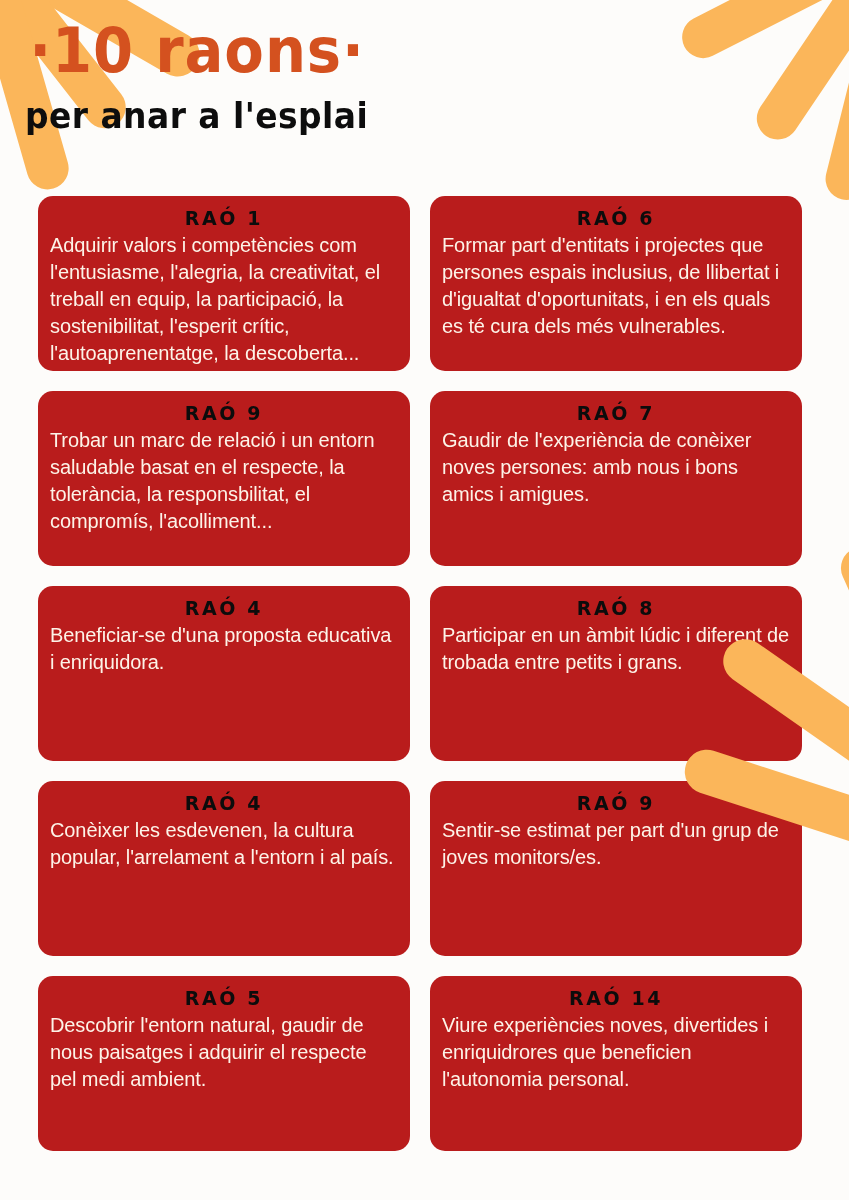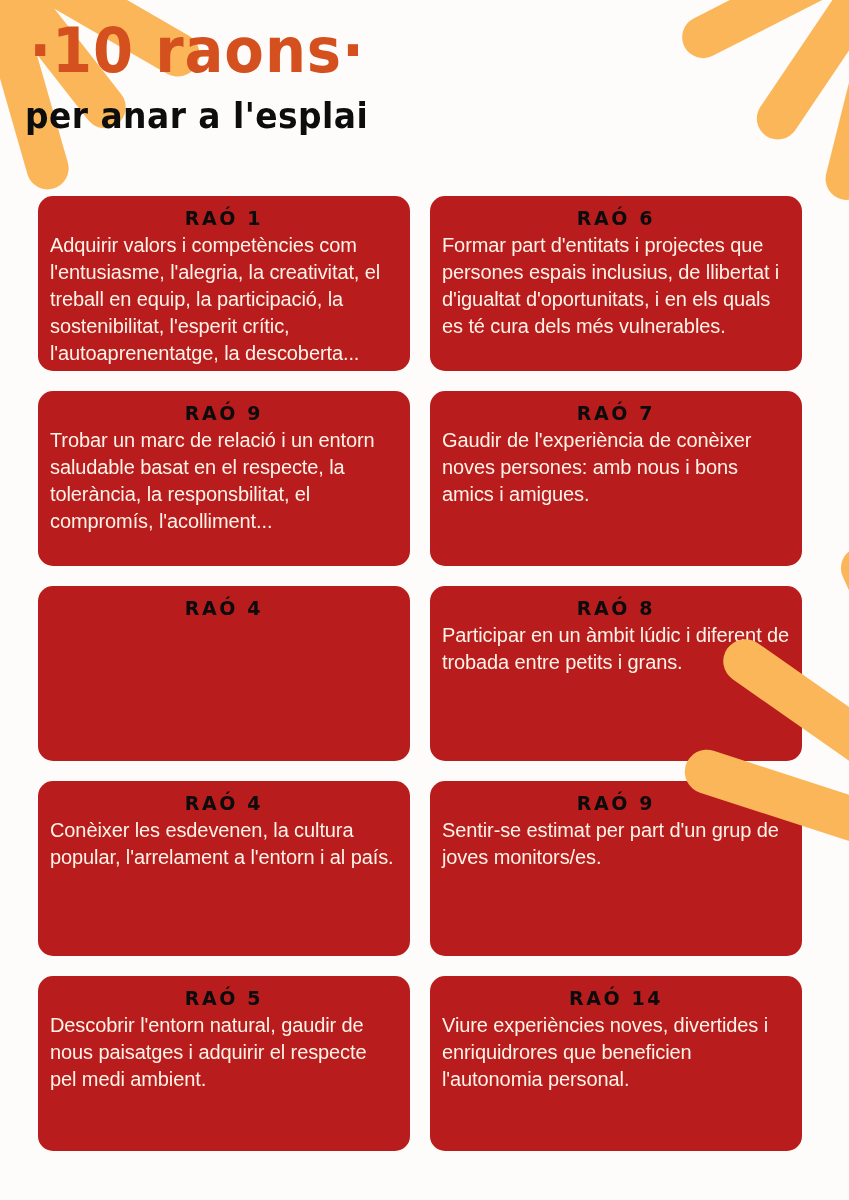--- a/index.html
+++ b/index.html
@@ -154,20 +154,21 @@
       <div class="card-body">Trobar un marc de relació i un entorn saludable basat en el respecte, la tolerància, la responsbilitat, el compromís, l'acolliment...</div>
     </div>
 
     <div class="card">
       <div class="card-heading">RAÓ  7</div>
       <div class="card-body">Gaudir de l'experiència de conèixer noves persones: amb nous i bons amics i amigues.</div>
     </div>
 
     <div class="card">
       <div class="card-heading">RAÓ  4</div>
+      <div class="card-body">Beneficiar-se d'una proposta educativa i enriquidora.</div>
     </div>
 
     <div class="card">
       <div class="card-heading">RAÓ  8</div>
       <div class="card-body">Participar en un àmbit lúdic i diferent de trobada entre petits i grans.</div>
     </div>
 
     <div class="card">
       <div class="card-heading">RAÓ  4</div>
       <div class="card-body">Conèixer les esdevenen, la cultura popular, l'arrelament a l'entorn i al país.</div>

